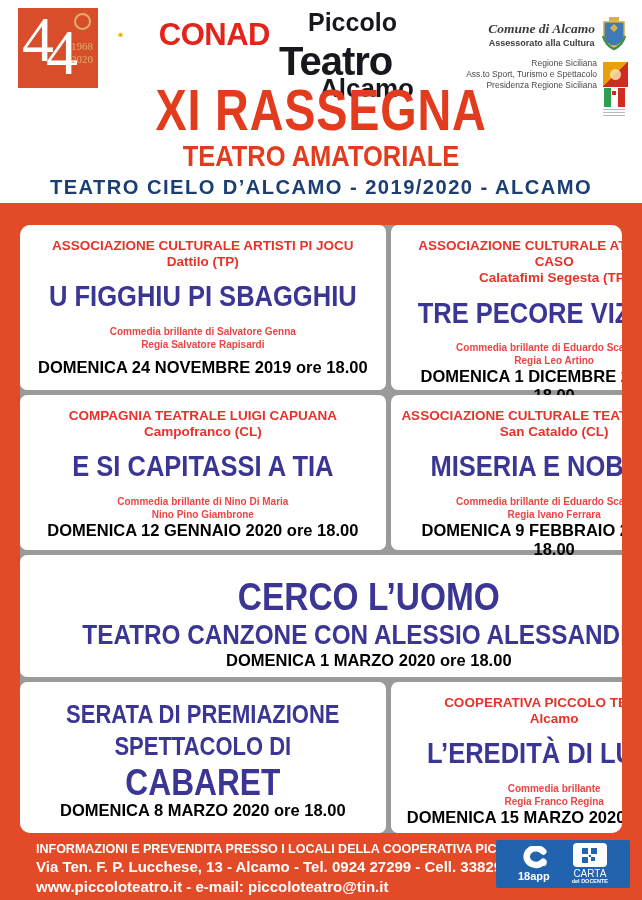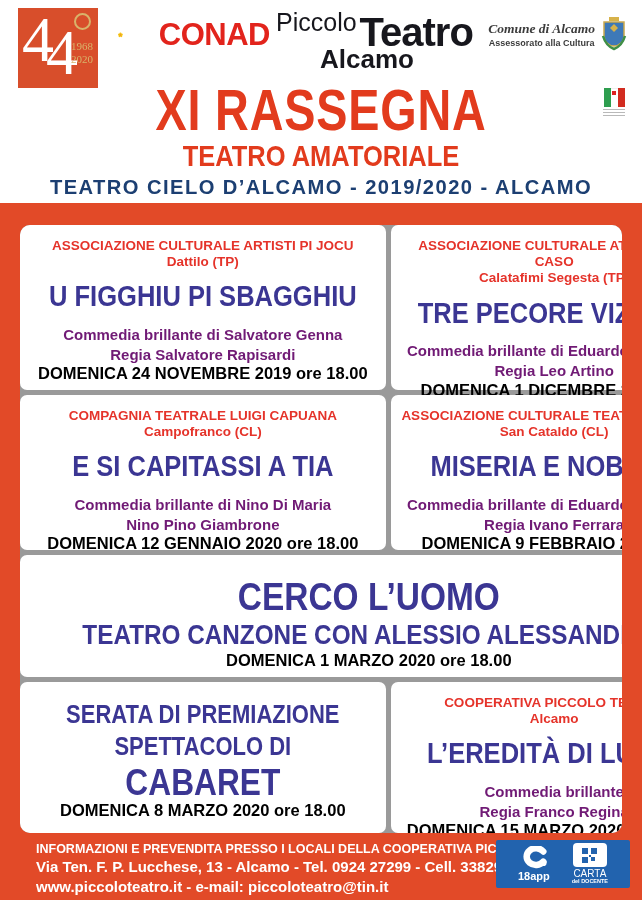--- a/index.html
+++ b/index.html
@@ -13,21 +13,21 @@
   .logo44 .four{position:absolute; font-family:"Liberation Serif","DejaVu Serif",serif; font-size:64px; color:#fff; line-height:1; font-weight:400;}
   .logo44 .f1{left:4px; top:0px;}
   .logo44 .f2{left:28px; top:13px;}
   .logo44 .emblem{position:absolute; right:7px; top:5px; width:17px; height:17px; border:2px solid #d9b36a; border-radius:50%; box-sizing:border-box;}
   .logo44 .years{position:absolute; right:5px; top:32px; color:#d9b36a; font-size:11px; line-height:1.15; text-align:left; font-family:"Liberation Serif",serif;}
   .conad{position:absolute; left:118px; top:16px; width:152px; text-align:center;}
   .conad-row{display:flex; align-items:center; justify-content:center;gap:36px;}
   .conad-name{font-size:31px; font-weight:bold; color:#E2241C; letter-spacing:-0.5px;}
   .conad-tag{font-family:"Liberation Serif","DejaVu Serif",serif; font-size:13.5px; color:#31272b; margin-top:1px;}
   .piccolo{position:absolute; left:276px; top:8px; width:206px; color:#17171d;}
-  .piccolo .w1{font-size:25px; font-weight:normal; display:inline-block; vertical-align:top;}
+  .piccolo .w1{font-size:25px; font-weight:bold; display:inline-block; vertical-align:top;margin-left:32px;}
   .piccolo .w2{font-size:40px; font-weight:bold; display:inline-block; margin-left:3px; position:relative; top:2px; letter-spacing:-1px;}
   .piccolo .w3{font-size:26px; font-weight:bold; margin-top:-9px; margin-left:44px;}
   .comune{position:absolute; right:14px; top:16px; display:flex; align-items:center; gap:5px;}
   .comune .txt{text-align:center; color:#3c3c3c;}
   .comune .nm{font-family:"Liberation Serif",serif; font-style:italic; font-weight:bold; font-size:13.5px; white-space:nowrap;}
   .comune .dp{font-size:9px; font-weight:bold; margin-top:1px;}
   .regione{position:absolute; right:14px; top:58px; display:flex; align-items:center; gap:6px;}
   .regione .txt{text-align:right; color:#4a4a4a; font-size:8.5px; line-height:1.3; white-space:nowrap;}
   .sicilia-flag{width:25px; height:25px; background:linear-gradient(135deg,#e8a00c 50%,#cf2b1e 50%); position:relative;}
   .sicilia-flag::after{content:""; position:absolute; left:7px; top:7px; width:11px; height:11px; background:#f7e2b0; border-radius:50%; opacity:.85;}
@@ -48,21 +48,21 @@
   .panel{
     position:absolute; left:20px; top:22px; width:602px;
     background:#9A9A9A; border-radius:10px; overflow:hidden;
     display:grid; grid-template-columns:1fr 1fr; grid-template-rows:165px 155px 122px 151px; gap:5px;
   }
   .card{background:#fff; border-radius:7px; text-align:center; display:flex; flex-direction:column; padding:13px 8px 11px; box-sizing:border-box;}
   .card.wide{grid-column:1/3;}
   .company{color:#E5332A; font-weight:bold; font-size:13.5px; line-height:1.2;}
   .show-title{color:#3B3693; font-weight:bold; font-size:29px; line-height:1.05; transform:scaleX(0.88); transform-origin:50% 50%; margin-top:11px; white-space:nowrap;}
   .descs{margin-top:13px;}
-  .desc{font-weight:bold; font-size:15px; color:#701a75; line-height:1.32;}
+  .desc{font-weight:bold; font-size:10px; color:#ef4444; line-height:1.32;}
   .date{font-weight:bold; font-size:16.5px; color:#000; margin-top:auto; padding-bottom:2px;}
   .wide .show-title{font-size:38px; margin-top:10px;}
   .wide .show-sub{color:#3B3693; font-weight:bold; font-size:27px; transform:scaleX(0.9); margin-top:2px; white-space:nowrap;}
   .cab .show-title{margin-top:4px;}
   .cab .l12{font-size:25px; margin-top:6px;}
   .cab .l3{font-size:36px; margin-top:4px;}
   
   .footer-text{position:absolute; left:36px; top:638px; color:#fff; font-weight:bold; text-align:left;}
   .footer-text .f1{font-size:12.5px; line-height:1.3;}
   .footer-text .f2,.footer-text .f3{font-size:15px; line-height:1.3;}
@@ -115,20 +115,28 @@
       <div class="dp">Assessorato alla Cultura</div>
     </div>
     <svg width="28" height="36" viewBox="0 0 28 36">
       <rect x="9" y="1" width="10" height="4" fill="#d7b24a"></rect>
       <path d="M4 6 h20 v14 a10 10 0 0 1 -20 0 z" fill="#3e79b8" stroke="#caa84c" stroke-width="1.5"></path>
       <path d="M10 12 l4 -4 4 4 -4 4 z" fill="#d7b24a"></path>
       <path d="M3 20 q3 10 11 13 q8 -3 11 -13" fill="none" stroke="#3f8f46" stroke-width="2.5"></path>
     </svg>
   </div>
 
+  <div class="regione">
+    <div class="txt">
+      <div>Regione Siciliana</div>
+      <div>Ass.to Sport, Turismo e Spettacolo</div>
+      <div>Presidenza Regione Siciliana</div>
+    </div>
+    <div class="sicilia-flag"></div>
+  </div>
 
   <div class="fita">
     <div class="stripes">
       <div class="g"></div>
         <div class="w"></div>
         <div class="r"></div>
     </div>
     <div class="tl"></div>
       <div class="tl"></div>
       <div class="tl"></div>

